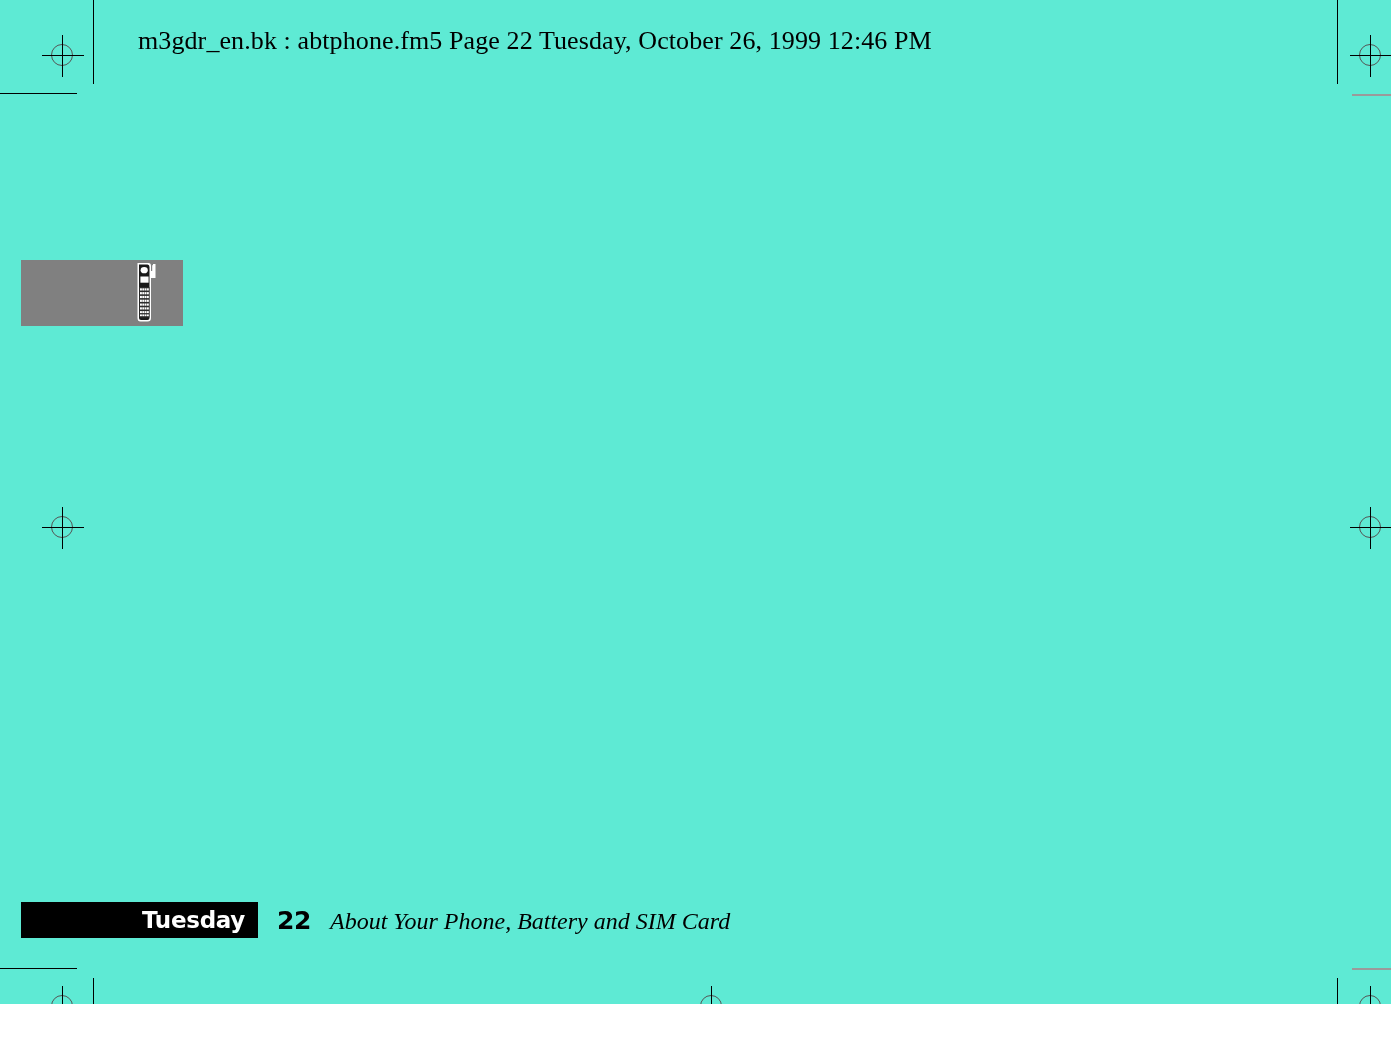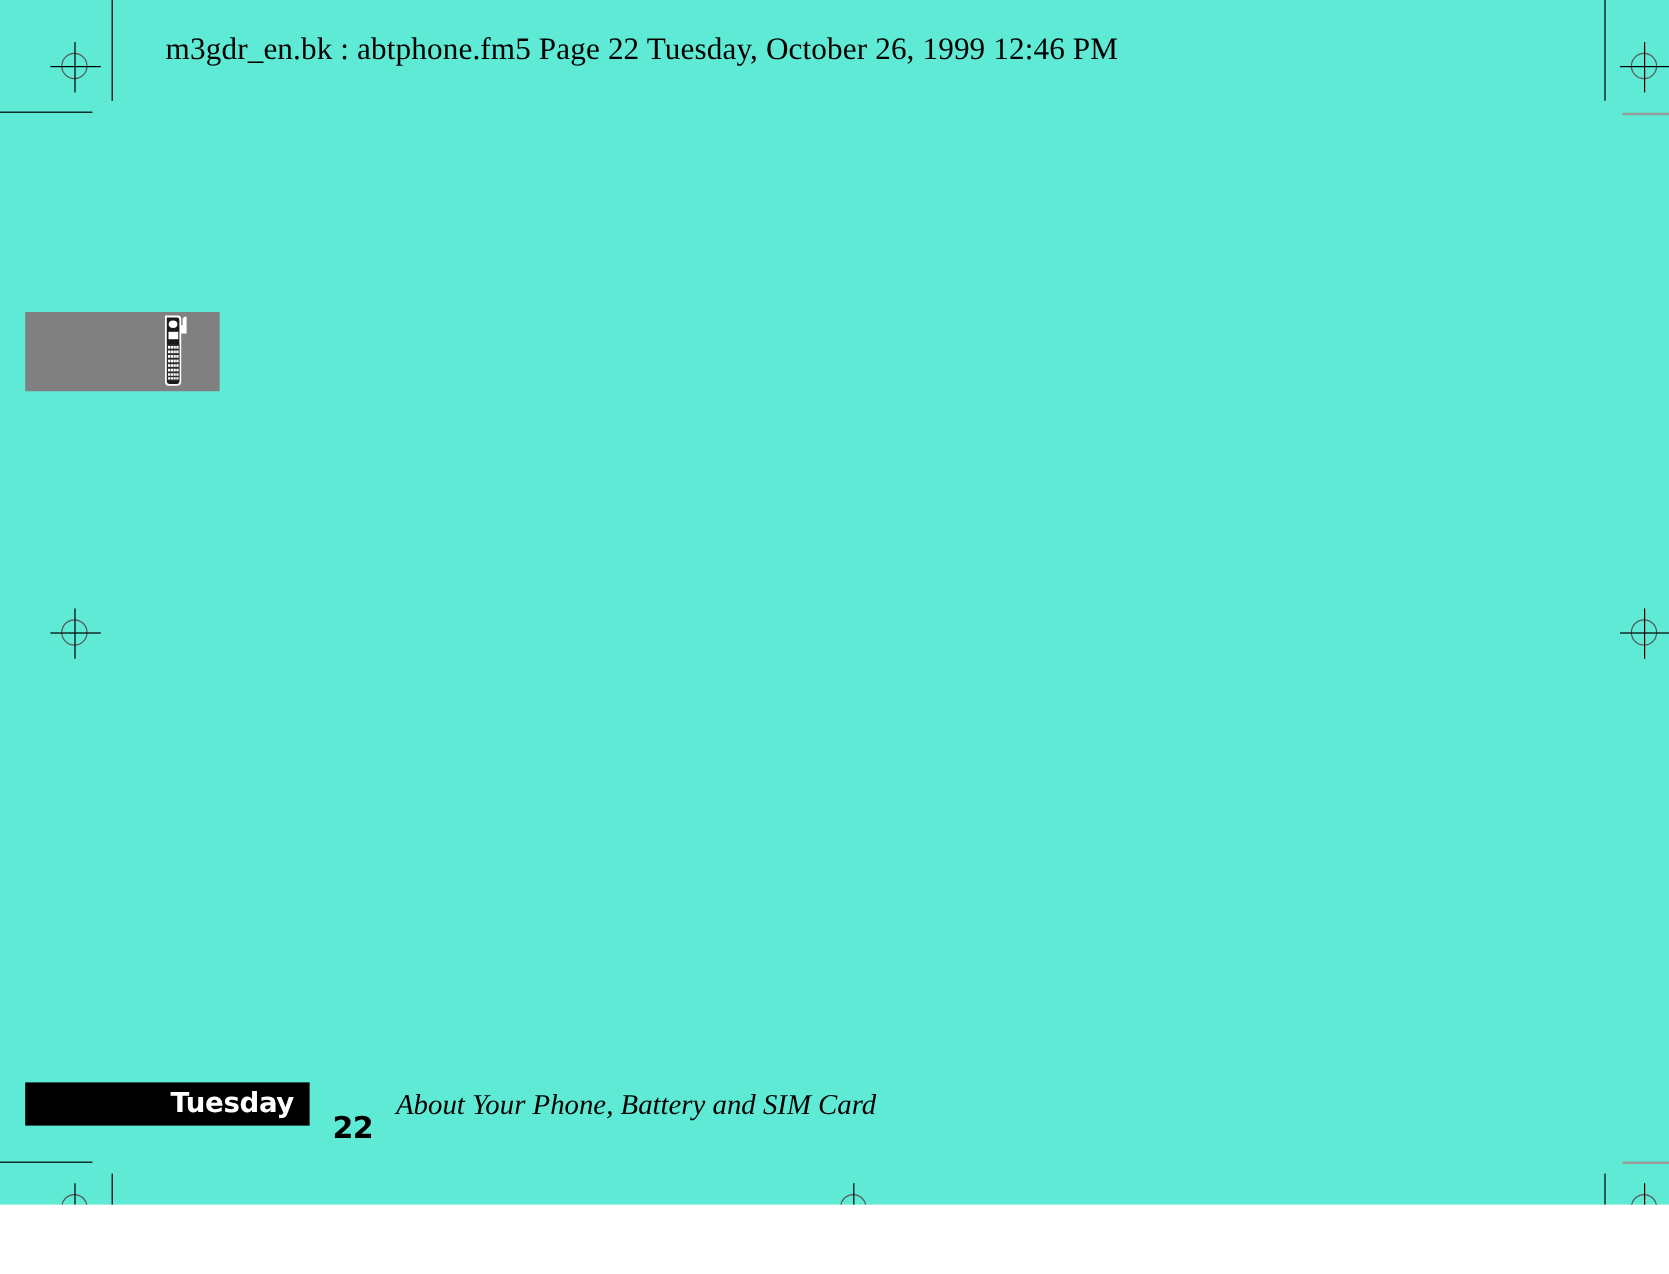--- a/index.html
+++ b/index.html
@@ -129,21 +129,20 @@
   #footer-page-number {
     position: absolute;
     left: 277px;
     top: 906px;
     font-family: "DejaVu Sans", sans-serif;
     font-weight: bold;
     font-size: 25px;
     line-height: 30px;
     color: #000000;
     letter-spacing: -0.5px;
-    margin-top: 19px;
   }
   #footer-chapter {
     position: absolute;
     left: 330px;
     top: 907px;
     font-family: Liberation Serif, serif;
     font-style: italic;
     font-size: 24px;
     line-height: 29px;
     color: #000000;

